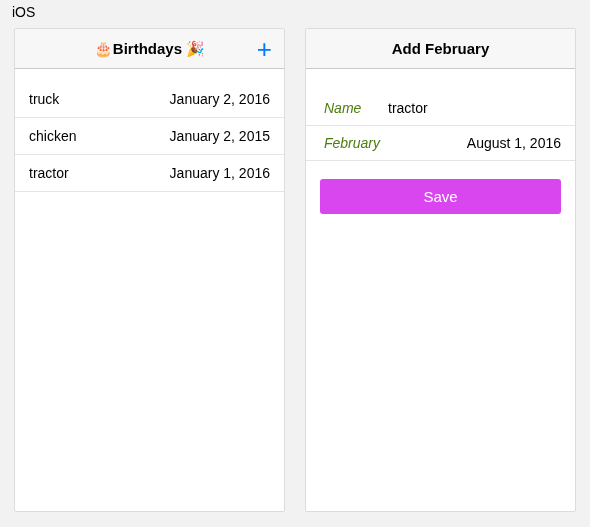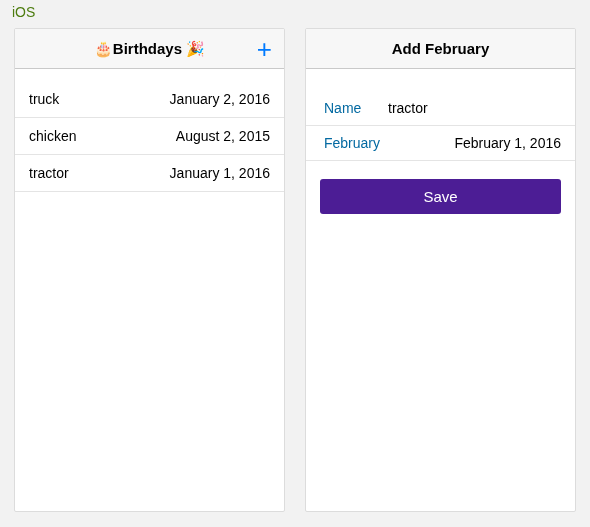--- a/index.html
+++ b/index.html
@@ -12,21 +12,21 @@
       background: #f2f2f2;
       width: 590px;
       height: 527px;
       position: relative;
     }
     .platform-label {
       position: absolute;
       top: 4px;
       left: 12px;
       font-size: 14px;
-      color: #4d7c0f;
+      color: #000000;
     }
     .screens {
       display: flex;
       gap: 20px;
       padding: 28px 14px 14px 14px;
     }
     .screen {
       background: #fff;
       border: 1px solid #dcdcdc;
       border-radius: 2px;
@@ -84,34 +84,35 @@
       padding-top: 22px;
     }
     .form-row {
       display: flex;
       align-items: center;
       padding: 9px 14px 9px 18px;
       font-size: 14px;
       border-bottom: 1px solid #e4e4e4;
     }
     .form-label {
-      color: #0369a1;
+      color: #4d7c0f;
       width: 64px;
       flex-shrink: 0;
+      font-style: italic;
     }
     .form-value {
       flex: 1;
       color: #000;
     }
     .form-value.right {
       text-align: right;
     }
     .save-button {
       margin: 18px 14px 0 14px;
-      background: #4c1d95;
+      background: #d946ef;
       color: #fff;
       text-align: center;
       padding: 9px 16px;
       font-size: 15px;
       border-radius: 3px;
       cursor: pointer;
     }
   </style>
 </head>
 <body>
@@ -127,39 +128,39 @@
         <span>+</span>
       </div>
     </div>
     <div class="list">
       <div class="list-row">
         <span class="name">truck</span>
         <span class="date">January 2, 2016</span>
       </div>
       <div class="list-row">
         <span class="name">chicken</span>
-        <span class="date">August 2, 2015</span>
+        <span class="date">January 2, 2015</span>
       </div>
       <div class="list-row">
         <span class="name">tractor</span>
         <span class="date">January 1, 2016</span>
       </div>
     </div>
   </div>
 
   <div class="screen">
     <div class="nav-bar">
       <div class="nav-title">Add February</div>
     </div>
     <div class="form">
       <div class="form-row">
         <span class="form-label">Name</span>
         <span class="form-value">tractor</span>
       </div>
       <div class="form-row">
         <span class="form-label">February</span>
-        <span class="form-value right">February 1, 2016</span>
+        <span class="form-value right">August 1, 2016</span>
       </div>
       <div class="save-button">Save</div>
     </div>
   </div>
 
 </div>
 
 </body></html>

